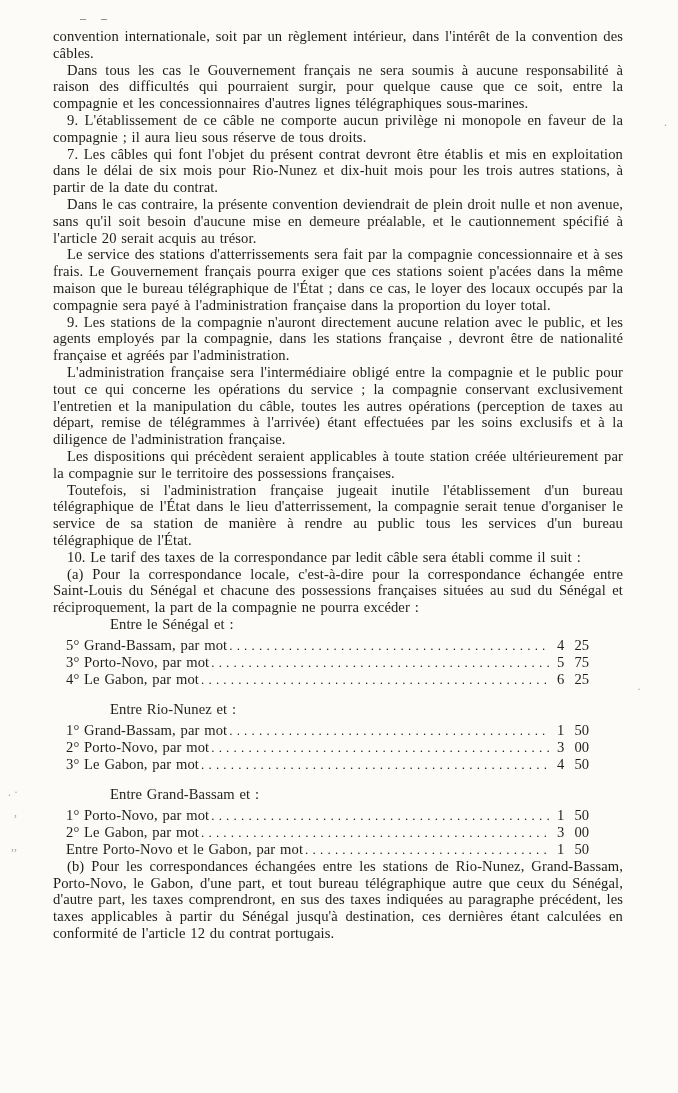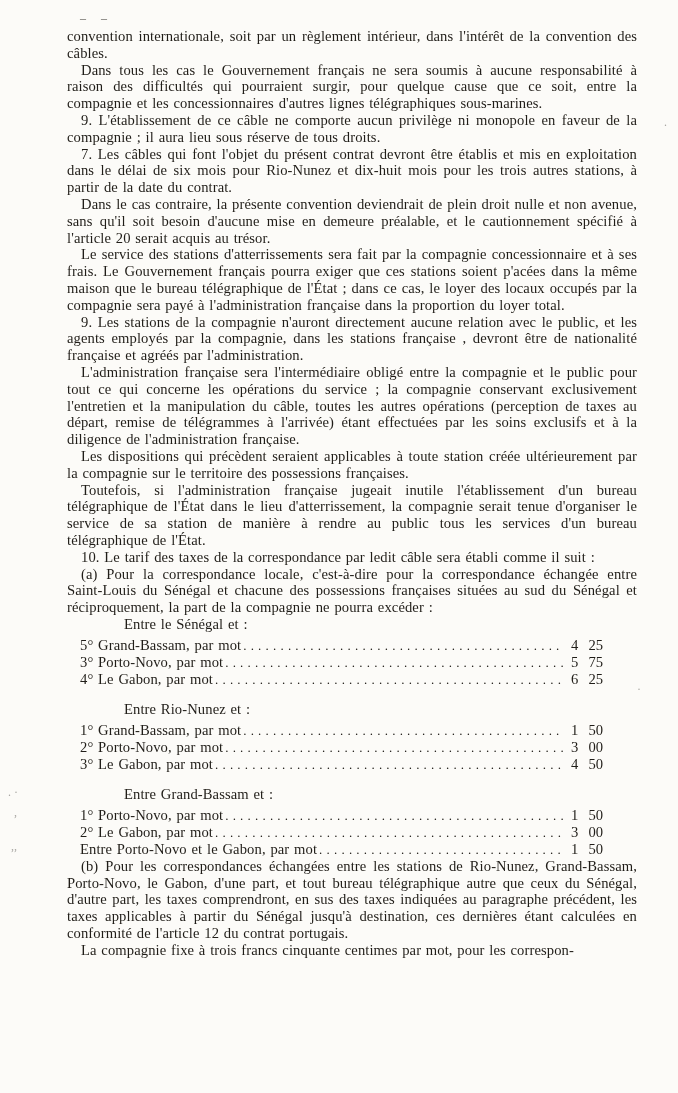--- a/index.html
+++ b/index.html
@@ -14,21 +14,21 @@
     height: 1093px;
     margin: 0 auto;
     background: #fcfbf8;
     color: #201d18;
     overflow: hidden;
     box-shadow: 0 0 6px rgba(0,0,0,0.2);
   }
   .doc {
     position: absolute;
     top: 28px;
-    left: 67px;
+    left: 53px;
     width: 570px;
     font-size: 14.6px;
     line-height: 16.8px;
     text-align: justify;
     letter-spacing: 0.1px;
     word-spacing: 1px;
   }
   .doc p {
     margin: 0;
     text-indent: 14px;
@@ -159,16 +159,15 @@
         <span class="t-val"><span>3</span><span class="ct">00</span></span>
       </div>
       <div class="trow">
         <span class="t-label">Entre Porto-Novo et le Gabon, par mot</span>
         <span class="t-leader"></span>
         <span class="t-val"><span>1</span><span class="ct">50</span></span>
       </div>
     </section>
 
     <p class="sp-b">(b) Pour les correspondances échangées entre les stations de Rio-Nunez, Grand-Bassam, Porto-Novo, le Gabon, d'une part, et tout bureau télégraphique autre que ceux du Sénégal, d'autre part, les taxes comprendront, en sus des taxes indiquées au paragraphe précédent, les taxes applicables à partir du Sénégal jusqu'à destination, ces dernières étant calculées en conformité de l'article 12 du contrat portugais.</p>
-    <p>La compagnie fixe à trois francs cinquante centimes par mot, pour les correspon-</p>
 
   </div>
 </div>
 
 </body></html>

